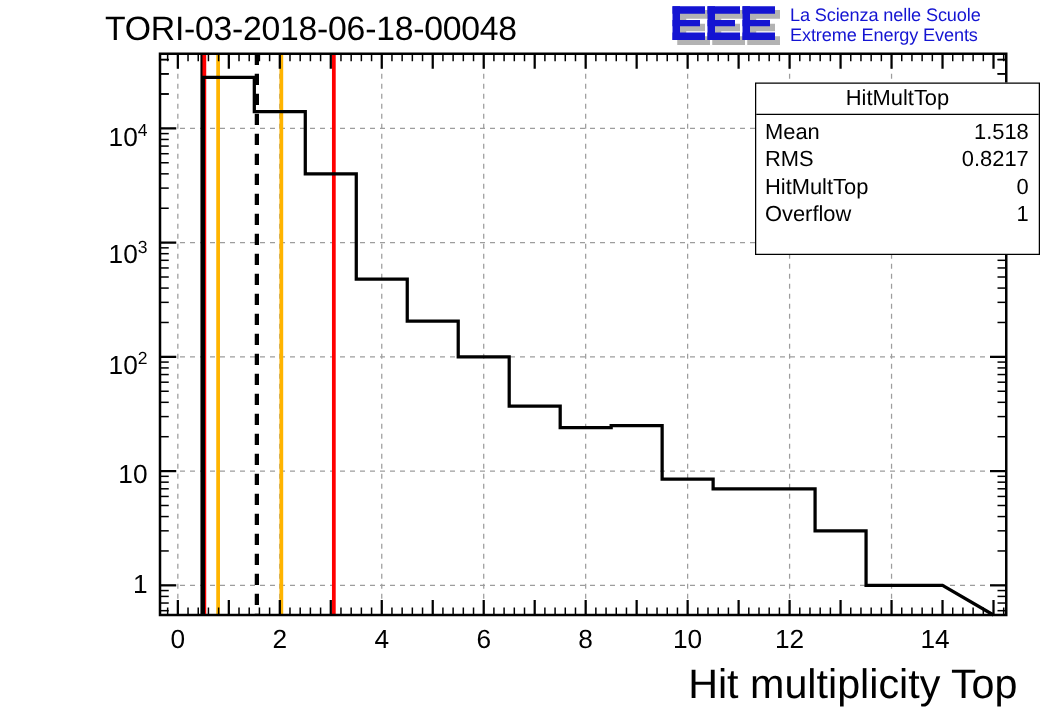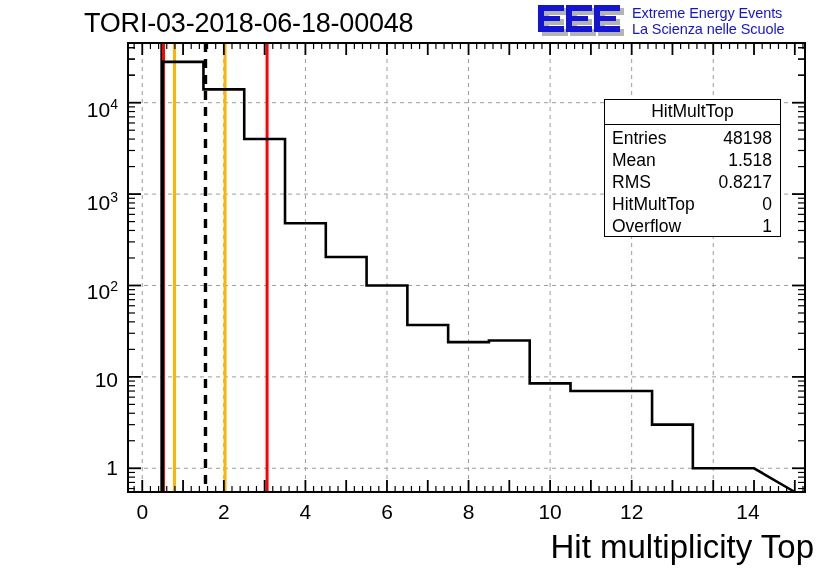--- a/index.html
+++ b/index.html
@@ -41,23 +41,23 @@
   .ylab sup{font-size:14px;vertical-align:super;}
   .xlab{
     position:absolute;font-size:21px;color:#000;text-align:center;white-space:nowrap;
   }
   .axis-title{
     position:absolute;right:22px;top:528px;font-size:33px;color:#000;white-space:nowrap;
   }
 
   
   .statsbox{
-    position:absolute;left:604px;top:66px;width:177px;height:138px;
+    position:absolute;left:604px;top:66px;width:228px;height:138px;
     background:#fff;border:1px solid #000;box-sizing:border-box;
-    font-size:17px;color:#000;margin-top:33px;
+    font-size:17px;color:#000;
   }
   .stats-title{
     position:absolute;left:0;top:1px;width:100%;text-align:center;
     font-size:17.5px;border-bottom:1px solid #000;padding-bottom:2px;
   }
   .stats-rows{position:absolute;left:0;top:27px;width:100%;}
   .stats-row{
     display:flex;justify-content:space-between;
     padding:0 8px 0 7px;height:22px;line-height:22px;font-size:17.5px;
   }
@@ -95,22 +95,22 @@
       <rect x="29" y="13" width="22" height="5"></rect>
       <rect x="29" y="23" width="26" height="6"></rect>
       <rect x="29" y="2" width="6" height="27"></rect>
       <rect x="57" y="2" width="26" height="6"></rect>
       <rect x="57" y="13" width="22" height="5"></rect>
       <rect x="57" y="23" width="26" height="6"></rect>
       <rect x="57" y="2" width="6" height="27"></rect>
     </g>
   </svg>
   <div class="eee-text">
+    <span class="eee-line">La Scienza nelle Scuole</span>
     <span class="eee-line">Extreme Energy Events</span>
-    <span class="eee-line">La Scienza nelle Scuole</span>
   </div>
 
   <svg class="datalayer" width="836" height="572" viewBox="0 0 836 572">
 
     <g id="gridlines" stroke="#9d9d9d" stroke-width="1" stroke-dasharray="4,4" fill="none">
         <line x1="128" x2="805" y1="468.27097171973026" y2="468.27097171973026"></line>
         <line x1="128" x2="805" y1="376.87798881582023" y2="376.87798881582023"></line>
         <line x1="128" x2="805" y1="285.4850059119102" y2="285.4850059119102"></line>
         <line x1="128" x2="805" y1="194.09202300800013" y2="194.09202300800013"></line>
         <line x1="128" x2="805" y1="102.6990401040901" y2="102.6990401040901"></line>
@@ -417,24 +417,20 @@
       <div class="xlab" style="left: 591.672px; top: 500px; width: 80px;">12</div>
       <div class="xlab" style="left: 708px; top: 500px; width: 80px;">14</div>
     </div>
 
   <div class="axis-title">Hit multiplicity Top</div>
 
   <div class="statsbox">
     <div class="stats-title">HitMultTop</div>
     <div class="stats-rows" id="statsrows">
         <div class="stats-row">
-          <span class="k">Entries</span>
-          <span class="v">48198</span>
-        </div>
-        <div class="stats-row">
           <span class="k">Mean</span>
           <span class="v">1.518</span>
         </div>
         <div class="stats-row">
           <span class="k">RMS</span>
           <span class="v">0.8217</span>
         </div>
         <div class="stats-row">
           <span class="k">HitMultTop</span>
           <span class="v">0</span>

